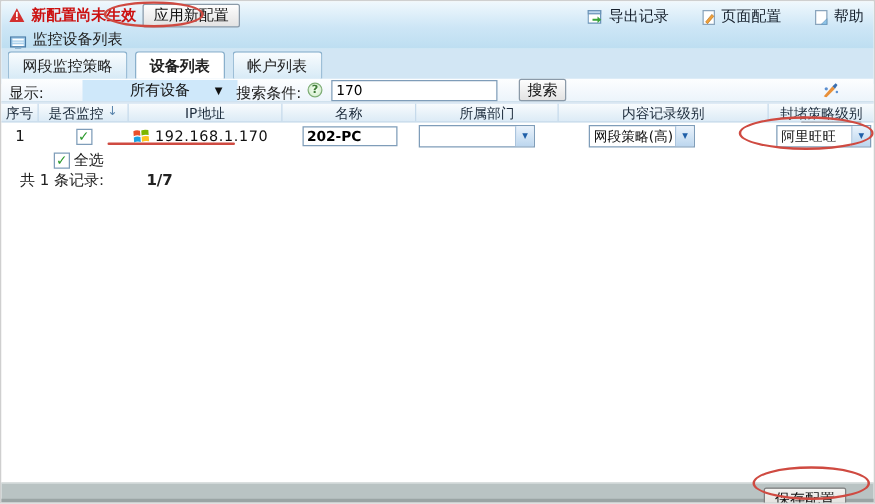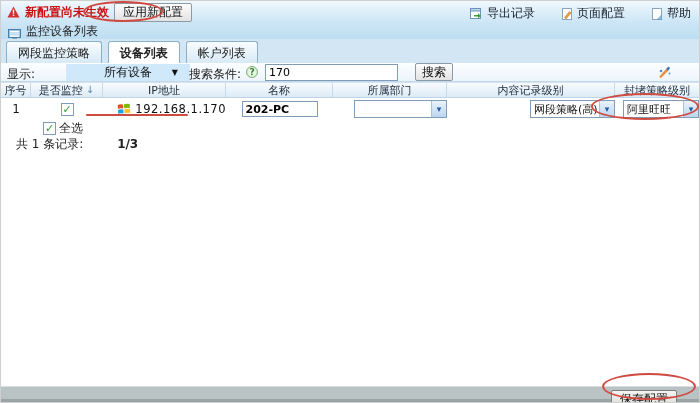--- a/index.html
+++ b/index.html
@@ -44,21 +44,21 @@
   .batch { position:absolute; right:10px; top:2px; display:flex; align-items:center; gap:6px;flex-direction:column; }
   .blink { color:#5f3b2e; text-decoration:underline; cursor:pointer; }
   
   .thead { position:absolute; top:81px; left:0; right:0; height:16px; display:flex;
     background:linear-gradient(180deg,#f8fbfd,#dcebf6); border-top:1px solid #d4e4f2; border-bottom:1px solid #bed5e7; }
   .th { display:flex; align-items:center; justify-content:center; gap:3px;
     border-right:1px solid #c6daeb; font-size:11px; color:#1b2a3a; }
   .c1{width:30px;} .c2{width:72px;} .c3{width:123px;} .c4{width:107px;} .c5{width:114px;} .c6{width:168px;} .c7{flex:1; border-right:none;}
   .sort { color:#5c86ad; font-size:10px; line-height:10px; }
   .trow { position:absolute; top:98px; left:0; right:0; height:20px; display:flex; align-items:center; }
-  .td { display:flex; align-items:center;justify-content:flex-end; }
+  .td { display:flex; align-items:center; }
   .td.c1 { justify-content:center; }
   .td.c2 { justify-content:center; }
   .td.c3 { padding-left:3px; gap:4px; }
   .td.c4 { justify-content:center; }
   .td.c5 { padding-left:2px; }
   .td.c6 { padding-left:24px; }
   .td.c7 { padding-left:6px; }
   .ip { color:#111; font-size:11.5px; letter-spacing:0.5px; }
   .txt.name { width:76px; height:16px;font-weight:bold; }
   .cb { width:13px; height:13px; border:1px solid #7f9db9; background:#fff; color:#2c9a2c;
@@ -231,21 +231,21 @@
     </div>
   </div>
 
   <div class="selrow">
     <span class="cb">✓</span>
     <span>全选</span>
   </div>
 
   <div class="recrow">
     <span>共 1 条记录:</span>
-    <span class="pg">1/3</span>
+    <span class="pg">1/7</span>
   </div>
 
   <div class="bottombar">
     <button class="xp-btn save">保存配置</button>
   </div>
 
   <div class="ann ellipse e1"></div>
   <div class="ann uline"></div>
   <div class="ann ellipse e2"></div>
   <div class="ann ellipse e3"></div>

